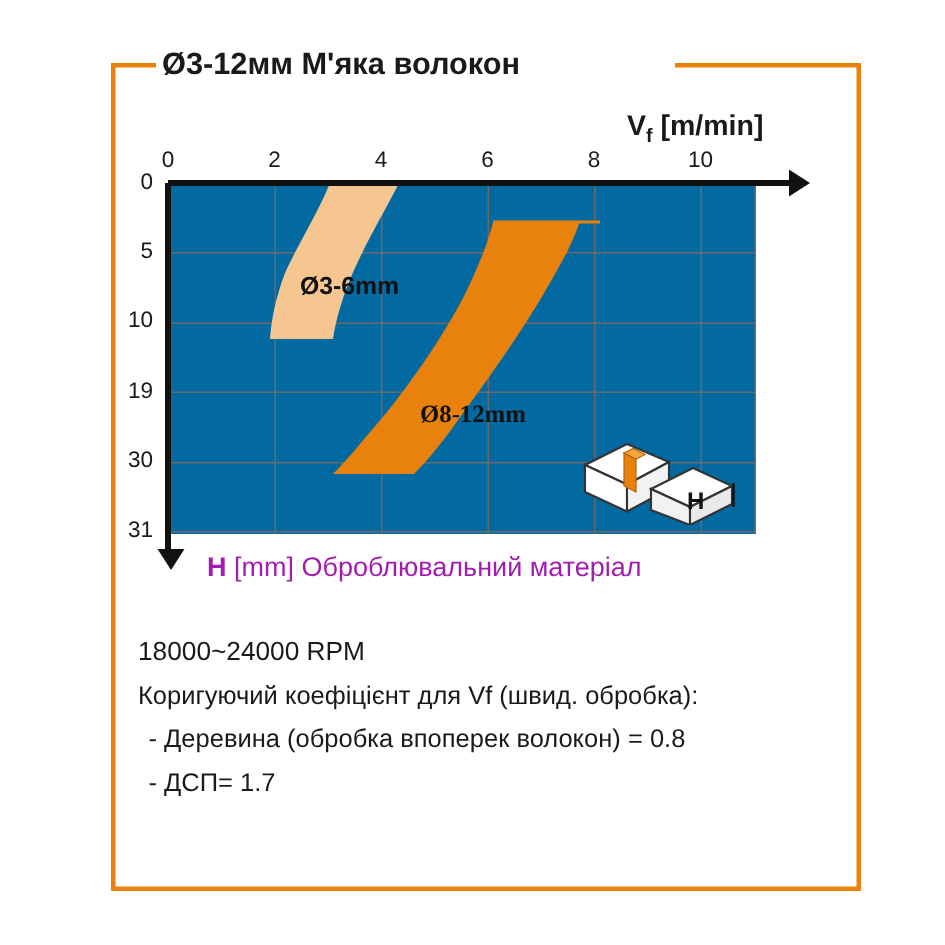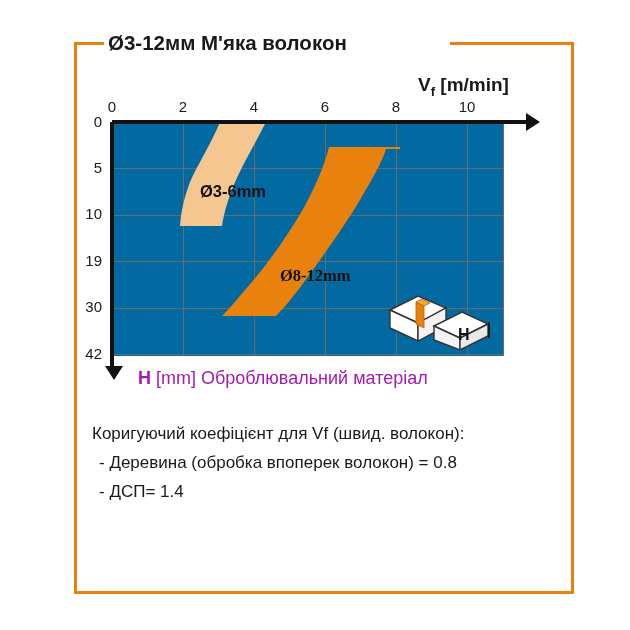--- a/index.html
+++ b/index.html
@@ -253,21 +253,21 @@
   <div class="xtick" style="left:239px;">4</div>
   <div class="xtick" style="left:310px;">6</div>
   <div class="xtick" style="left:381px;">8</div>
   <div class="xtick" style="left:452px;">10</div>
 
   <div class="ytick" style="top:113px;">0</div>
   <div class="ytick" style="top:159px;">5</div>
   <div class="ytick" style="top:205px;">10</div>
   <div class="ytick" style="top:252px;">19</div>
   <div class="ytick" style="top:298px;">30</div>
-  <div class="ytick" style="top:345px;">42</div>
+  <div class="ytick" style="top:345px;">31</div>
 
   <div class="vf-label">
     <span>V</span><sub>f</sub>
     <span class="unit">[m/min]</span>
   </div>
 
   <div class="h-label">
     <b>H</b>
     <span>[mm]</span>
     <span>Оброблювальний матеріал</span>
@@ -286,18 +286,19 @@
       <polygon points="46,38 74,24 100,36 72,50" fill="#ffffff" stroke="#333" stroke-width="1.4"></polygon>
       <polygon points="46,38 46,52 72,62 72,50" fill="#f2f2f2" stroke="#333" stroke-width="1.4"></polygon>
       <polygon points="72,50 100,36 100,48 72,62" fill="#e9e9e9" stroke="#333" stroke-width="1.4"></polygon>
 
       <line x1="101" y1="34" x2="101" y2="50" stroke="#111" stroke-width="1.6"></line>
     </svg>
   </div>
   <div class="icon-h">H</div>
 
   <div class="notes">
-    <div class="note-line">Коригуючий коефіцієнт для Vf (швид. волокон):</div>
+    <div class="note-rpm">18000~24000 RPM</div>
+    <div class="note-line">Коригуючий коефіцієнт для Vf (швид. обробка):</div>
     <div class="note-line indent">- Деревина (обробка впоперек волокон) = 0.8</div>
-    <div class="note-line indent">- ДСП= 1.4</div>
+    <div class="note-line indent">- ДСП= 1.7</div>
   </div>
 
 </div>
 
 </body></html>

